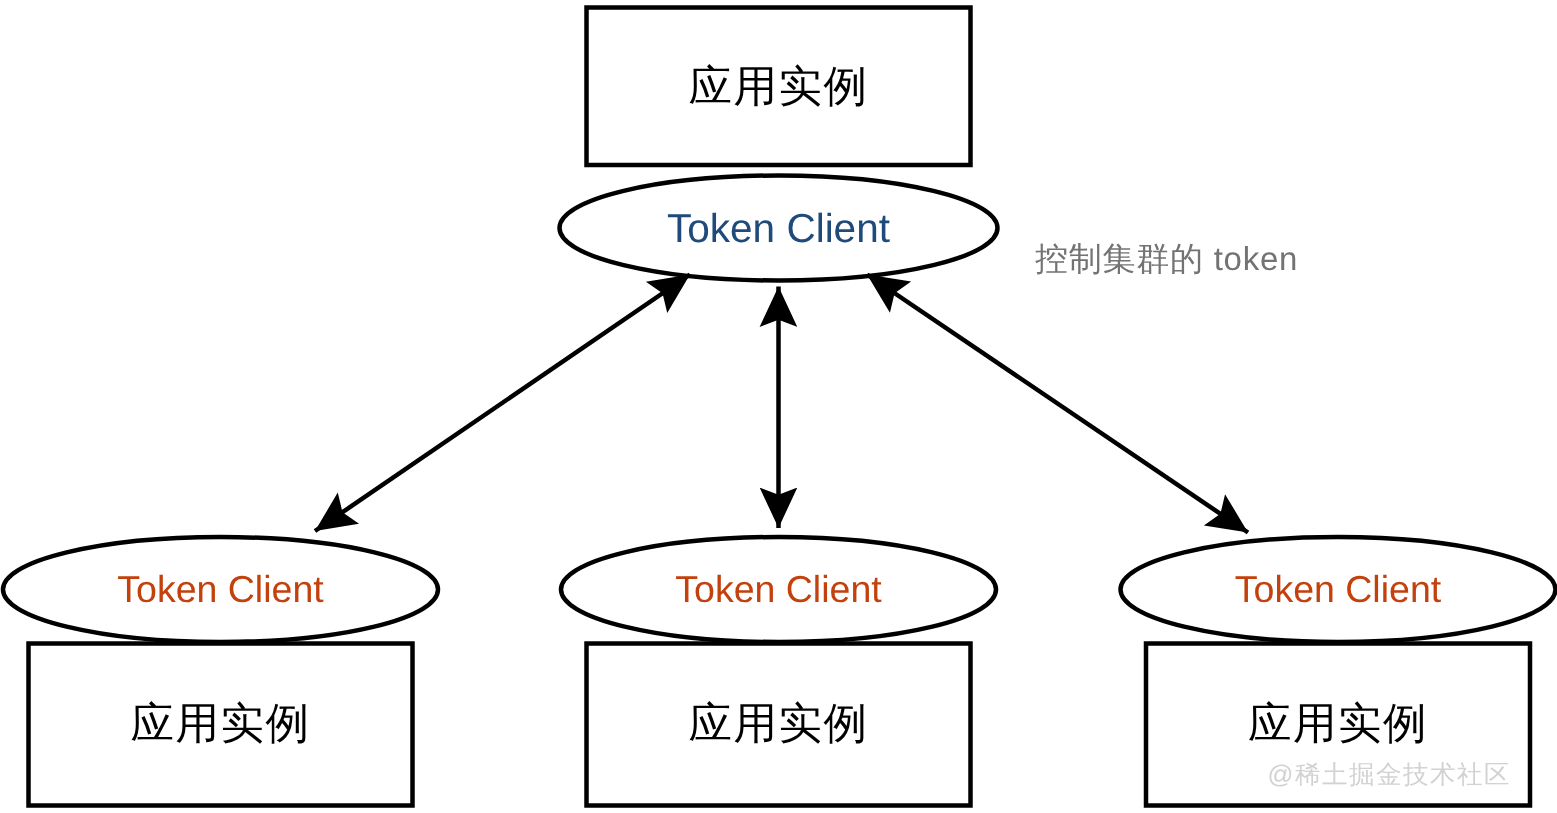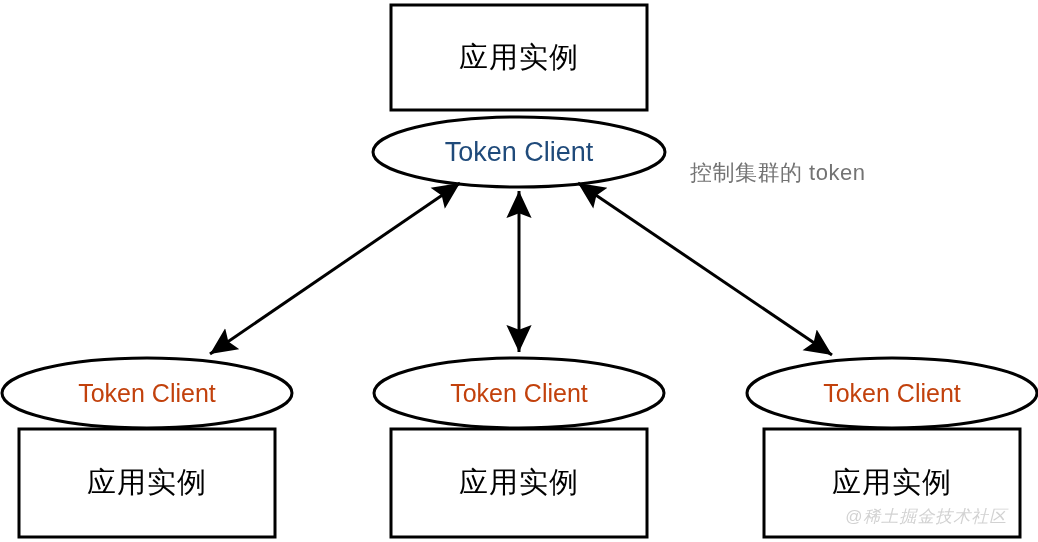--- a/index.html
+++ b/index.html
@@ -110,15 +110,15 @@
   <div class="node-label ellipse-label-client" style="left:374px; top:358px; width:290px; height:70px;">Token Client</div>
 
   <div class="node-label box-label" style="left:391px; top:429px; width:256px; height:108px;">应用实例</div>
 
   <div class="node-label ellipse-label-client" style="left:747px; top:358px; width:290px; height:70px;">Token Client</div>
 
   <div class="node-label box-label" style="left:764px; top:429px; width:256px; height:108px;">应用实例</div>
 
   <div class="annotation" style="left:690px; top:158px;">控制集群的 token</div>
 
-  <div class="watermark" style="left:845px; top:505px;font-style:italic;">@稀土掘金技术社区</div>
+  <div class="watermark" style="left:845px; top:505px;">@稀土掘金技术社区</div>
 
 </div>
 
 </body></html>

